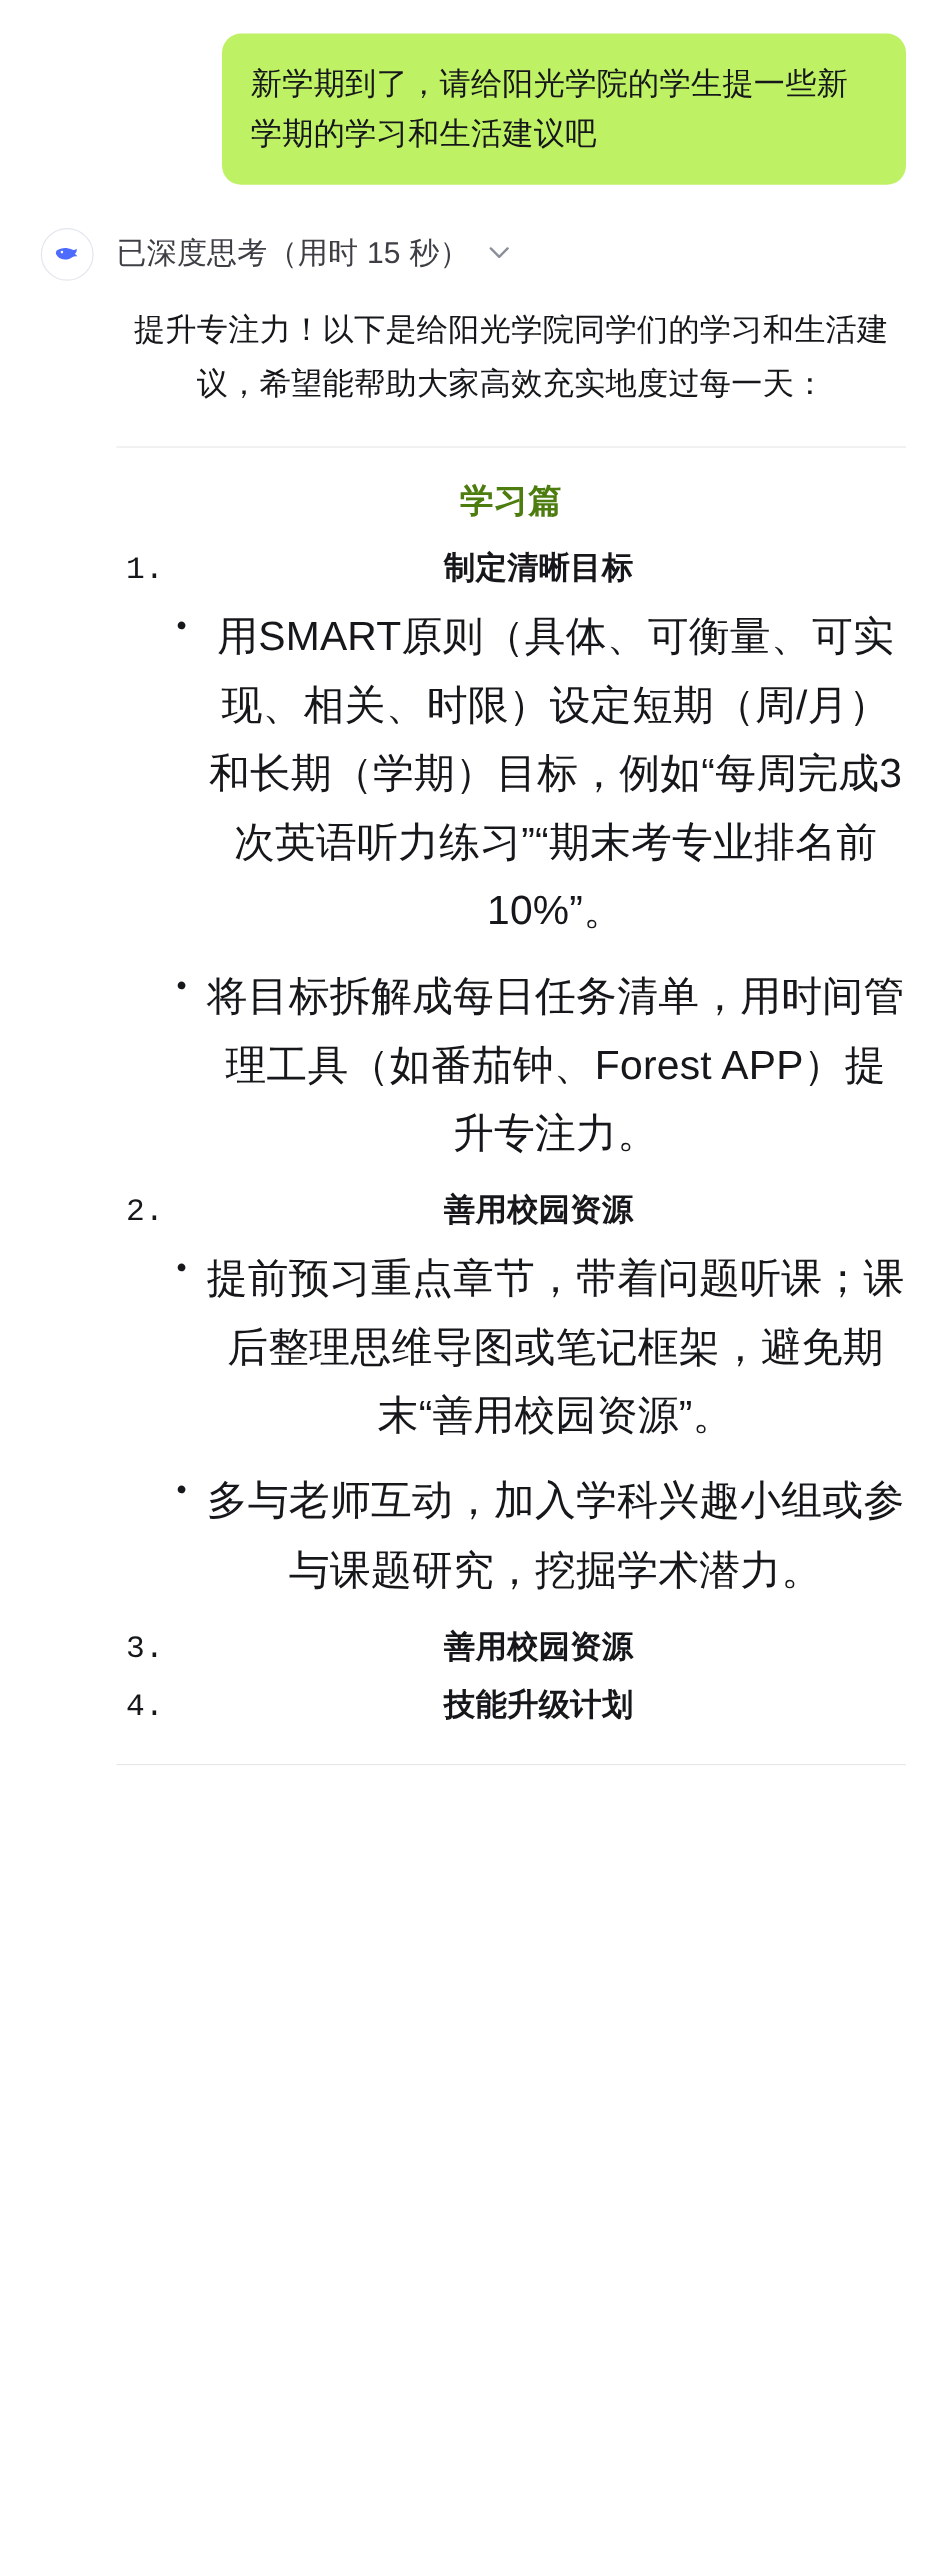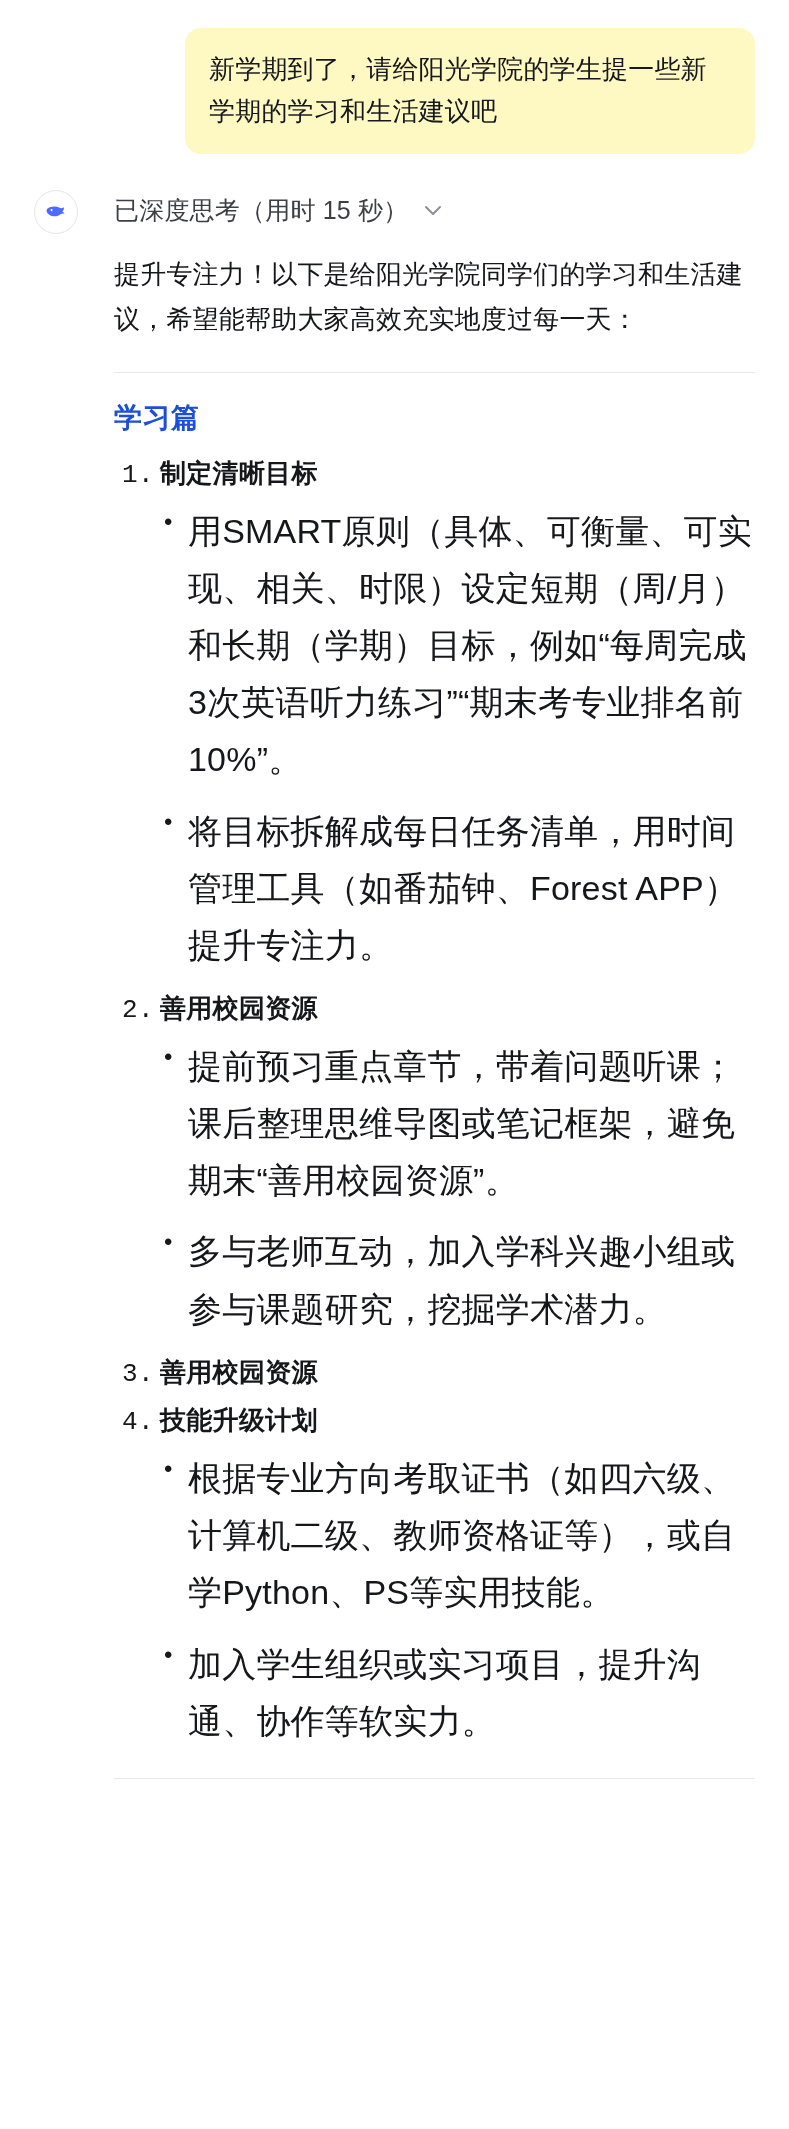--- a/index.html
+++ b/index.html
@@ -18,21 +18,21 @@
   .chat {
     width: 789px;
     padding: 28px 34px 40px 34px;
   }
   
   .user-row {
     display: flex;
     justify-content: flex-end;
   }
   .user-bubble {
-    background: #fef9c3;
+    background: #bef264;
     border-radius: 16px;
     padding: 20px 24px 22px 24px;
     max-width: 570px;
     font-size: 26px;
     line-height: 1.62;
     color: #16171a;
     letter-spacing: 0.2px;
   }
   
   .assistant {
@@ -47,23 +47,24 @@
     background: #ffffff;
     border: 1px solid #e3e6ef;
     flex: 0 0 44px;
     margin-top: 2px;
     display: flex;
     align-items: center;
     justify-content: center;
   }
   .avatar svg { display: block; }
   .assistant-body {
-    margin-left: 36px;
+    margin-left: 19px;
     flex: 1 1 auto;
     min-width: 0;
+    text-align: center;
   }
   .think-row {
     display: flex;
     align-items: center;
     gap: 12px;
     height: 44px;
   }
   .think-label {
     font-size: 25px;
     color: #3d3f45;
@@ -84,21 +85,21 @@
     letter-spacing: 0.2px;
   }
   .divider {
     border: 0;
     border-top: 1px solid #e8e8ea;
     margin: 30px 0 26px 0;
   }
   .section-title {
     font-size: 28px;
     font-weight: bold;
-    color: #1d4ed8;
+    color: #4d7c0f;
     margin: 4px 0 18px 0;
     letter-spacing: 0.5px;
   }
   ol.topics {
     list-style: none;
     margin: 0;
     padding: 0;
     counter-reset: topic;
   }
   ol.topics > li {
@@ -206,24 +207,20 @@
             <li>多与老师互动，加入学科兴趣小组或参与课题研究，挖掘学术潜力。</li>
           </ul>
         </li>
 
         <li>
           <div class="topic-head">善用校园资源</div>
         </li>
 
         <li>
           <div class="topic-head">技能升级计划</div>
-          <ul class="points">
-            <li>根据专业方向考取证书（如四六级、计算机二级、教师资格证等），或自学Python、PS等实用技能。</li>
-            <li>加入学生组织或实习项目，提升沟通、协作等软实力。</li>
-          </ul>
         </li>
 
       </ol>
 
       <hr class="bottom-rule">
 
     </div>
   </div>
 </div>
 

